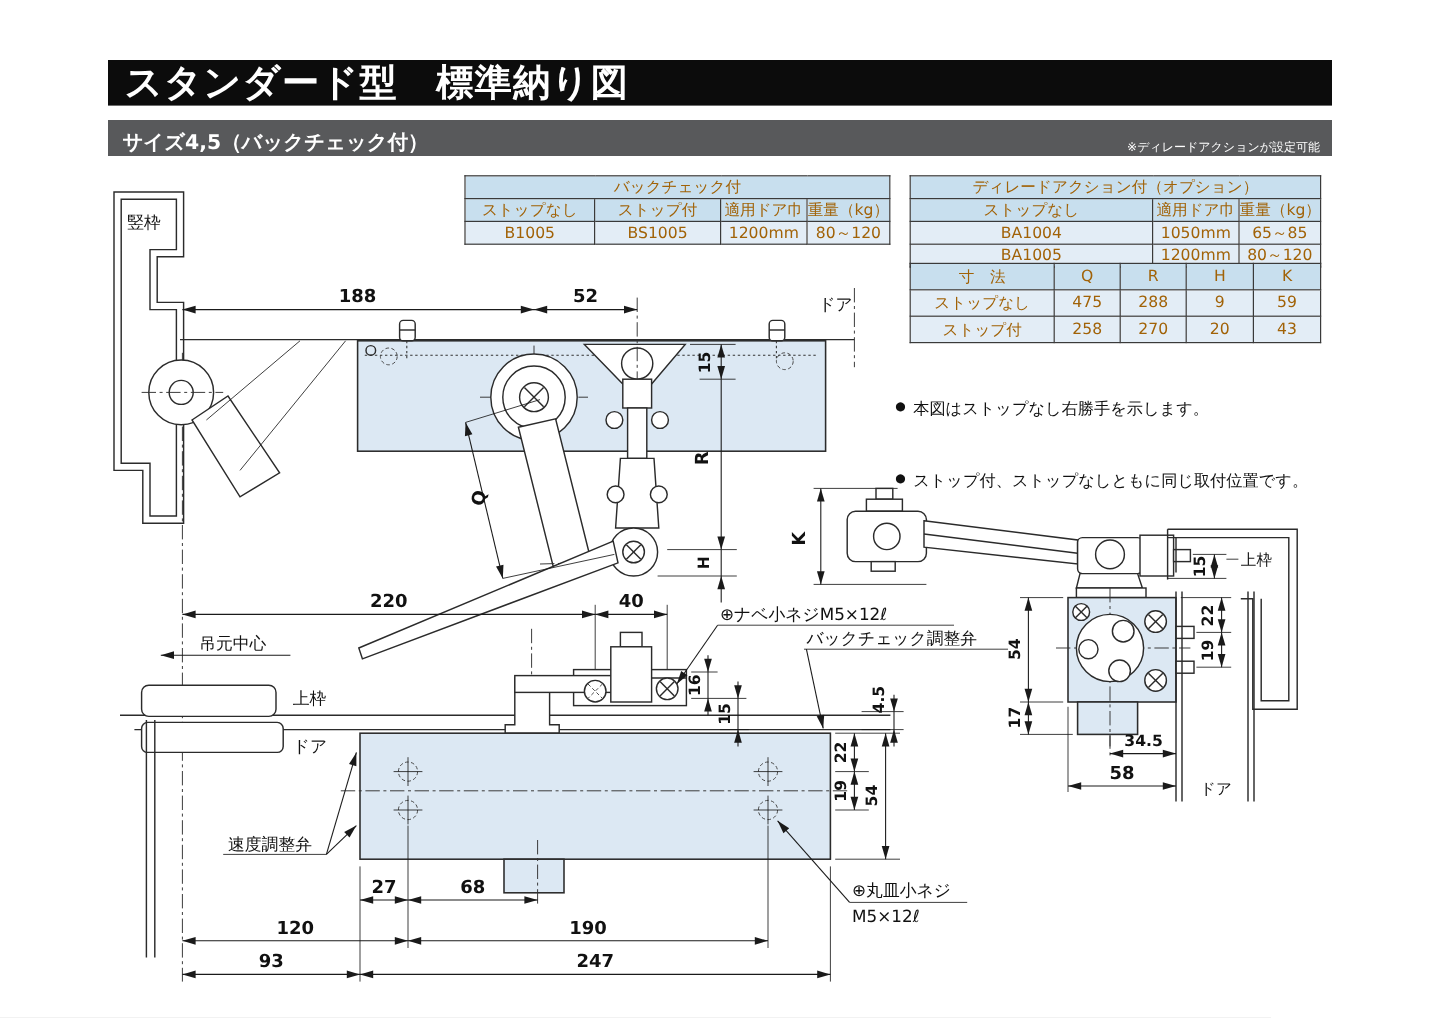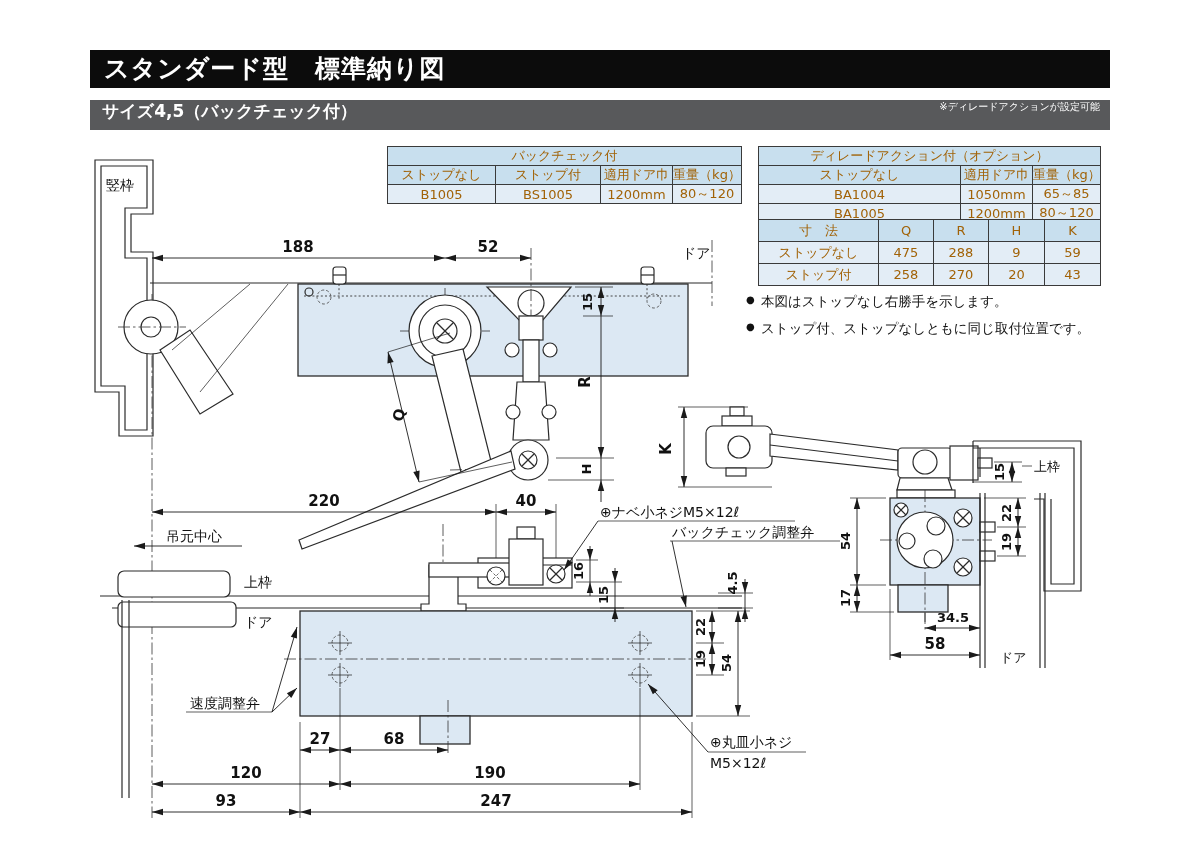--- a/index.html
+++ b/index.html
@@ -1,39 +1,39 @@
 <!DOCTYPE html>
 <html><head>
 <meta charset="utf-8">
 <style>
   html,body{margin:0;padding:0;background:#e9e9e9;}
   #page{position:relative;width:1200px;height:848px;background:#ffffff;overflow:hidden;
         font-family:"DejaVu Sans","Liberation Sans",sans-serif;}
   
   #titlebar{position:absolute;left:90px;top:50px;width:1020px;height:38px;background:#0c0c0c;
-    color:#fff;font-size:25px;font-weight:bold;line-height:38px;padding-left:14px;
+    color:#fff;font-size:31px;font-weight:bold;line-height:38px;padding-left:14px;
     letter-spacing:1px;box-sizing:border-box;}
   #subbar{position:absolute;left:90px;top:100px;width:1020px;height:30px;background:#58595b;
-    color:#fff;box-sizing:border-box;display:flex;justify-content:space-between;align-items:flex-start;
+    color:#fff;box-sizing:border-box;display:flex;justify-content:space-between;align-items:flex-end;
     padding:0 10px 0 12px;}
   #subbar .t{font-size:17px;font-weight:bold;}
   #subbar .n{font-size:10px;font-weight:normal;}
   
   table.spec{position:absolute;border-collapse:collapse;table-layout:fixed;font-size:13px;color:#a16207;}
   table.spec td,table.spec th{border:1px solid #3a3a3a;text-align:center;padding:0;height:17px;
     font-weight:normal;overflow:hidden;white-space:nowrap;}
   table.spec .hd{background:#c8dfee;}
   table.spec .dt{background:#e3edf6;}
   #tbl-backcheck{left:387px;top:146px;width:354px;}
   #tbl-delayed{left:758px;top:146px;width:342px;}
   #tbl-dims{left:758px;top:219px;width:342px;}
   #tbl-dims td,#tbl-dims th{height:21px;}
   
   #notes{position:absolute;left:746px;top:292px;width:362px;font-size:13.5px;color:#111;}
-  #notes .note{position:relative;padding-left:15px;margin-bottom:7px;line-height:1.45;}
+  #notes .note{position:relative;padding-left:15px;margin-bottom:7px;line-height:1.45;margin-top:40px;}
   #notes .note::before{content:"●";position:absolute;left:0;top:1px;font-size:10px;}
   
   #draw{position:absolute;left:0;top:0;}
   .oln{fill:none;stroke:#2b2b2b;stroke-width:1.2;}
   .wf{fill:#ffffff;stroke:#2b2b2b;stroke-width:1.2;}
   .bf{stroke:#2b2b2b;stroke-width:1.3;}
   .dim{stroke:#1a1a1a;stroke-width:0.9;fill:none;}
   .ext{stroke:#1a1a1a;stroke-width:0.7;fill:none;}
   .cl{stroke:#333;stroke-width:0.8;stroke-dasharray:12 3 2.5 3;fill:none;}
   .dot{stroke:#333;stroke-width:0.9;stroke-dasharray:2 2.2;fill:none;}

